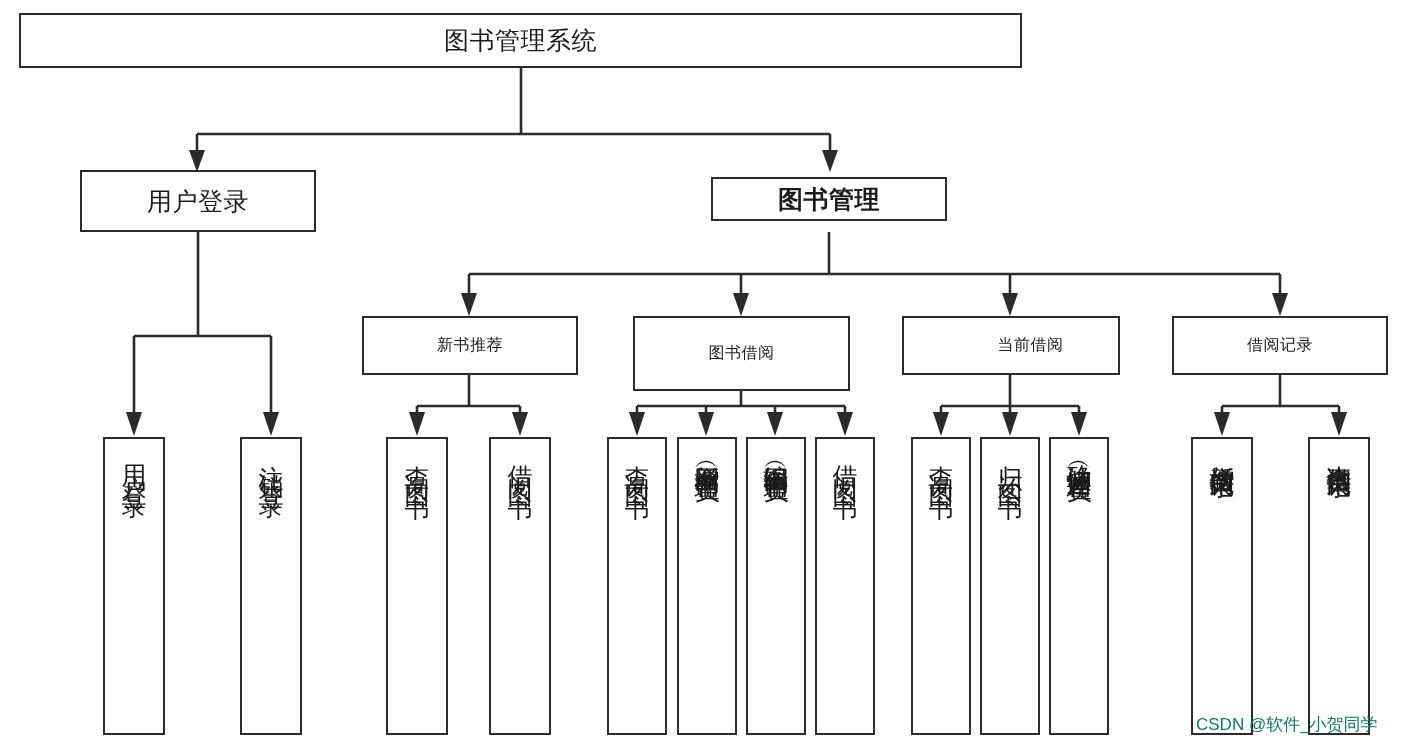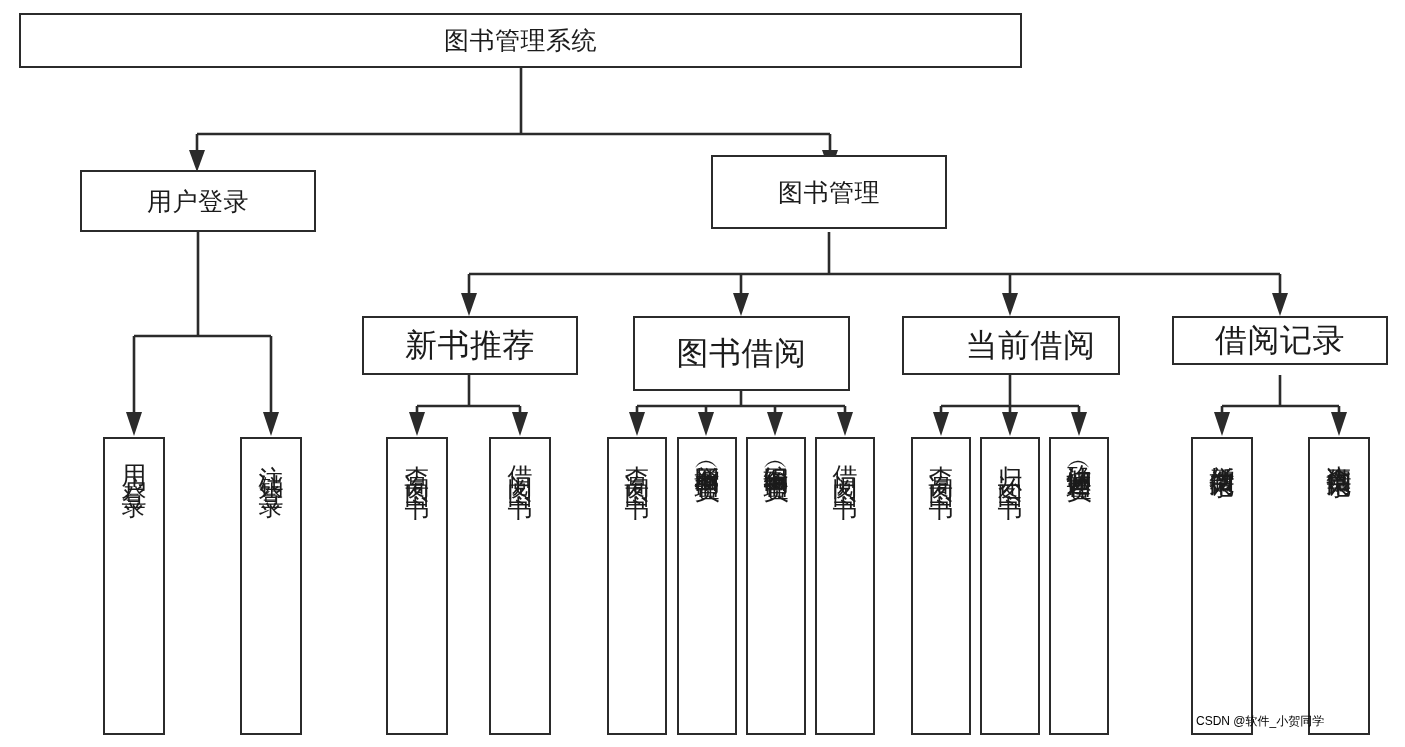--- a/index.html
+++ b/index.html
@@ -30,21 +30,21 @@
     line-height:1.05;
     white-space:nowrap;
   }
   
   .node.horiz .lbl{
     font-size:25px;
     letter-spacing:0.5px;
   }
   .node.root .lbl{font-size:25px;}
   .node.lvl2 .lbl{font-size:25px;}
-  .node.lvl3 .lbl{font-size:32px;}
+  .node.lvl3 .lbl{font-size:16px;}
   
   .node.leaf{
     align-items:flex-start;
     justify-content:center;
     padding-top:6px;
   }
   .node.leaf .lbl{
     writing-mode:vertical-rl;
     text-orientation:upright;
     font-size:25px;
@@ -64,22 +64,22 @@
     pointer-events:none;
   }
   svg.links line, svg.links path{
     stroke:#2b2b2b;
     stroke-width:2.6;
     fill:none;
   }
   svg.links polygon{fill:#2b2b2b;}
   .watermark{
     position:absolute;
-    color:#000000;
-    font-size:12px;
+    color:#0f766e;
+    font-size:17px;
     white-space:nowrap;
     user-select:none;
   }
 </style>
 </head>
 <body>
 
 <div id="canvas">
 
   <svg class="links" viewBox="0 0 1405 747">
@@ -144,34 +144,34 @@
     <polygon points="1339,436 1331,412 1347,412"></polygon>
   </svg>
 
   <div class="node root horiz" style="left:19px;top:13px;width:1003px;height:55px;">
     <span class="lbl">图书管理系统</span>
   </div>
 
   <div class="node lvl2 horiz" style="left:80px;top:170px;width:236px;height:62px;">
     <span class="lbl">用户登录</span>
   </div>
-  <div class="node lvl2 horiz" style="left:711px;top:155px;width:236px;height:74px;">
+  <div class="node lvl2 horiz" style="left:711px;top:177px;width:236px;height:44px;font-weight:bold;">
     <span class="lbl">图书管理</span>
   </div>
 
   <div class="node lvl3 horiz" style="left:362px;top:316px;width:216px;height:59px;">
     <span class="lbl">新书推荐</span>
   </div>
   <div class="node lvl3 horiz" style="left:633px;top:316px;width:217px;height:75px;">
     <span class="lbl">图书借阅</span>
   </div>
   <div class="node lvl3 horiz" style="left:902px;top:316px;width:218px;height:59px;padding-left:39px;">
     <span class="lbl">当前借阅</span>
   </div>
-  <div class="node lvl3 horiz" style="left:1172px;top:316px;width:216px;height:49px;">
+  <div class="node lvl3 horiz" style="left:1172px;top:316px;width:216px;height:59px;">
     <span class="lbl">借阅记录</span>
   </div>
 
   <div class="node leaf mid" style="left:103px;top:437px;width:62px;height:298px;">
     <span class="lbl">用户登录</span>
   </div>
   <div class="node leaf mid" style="left:240px;top:437px;width:62px;height:298px;">
     <span class="lbl">注销登录</span>
   </div>
 

